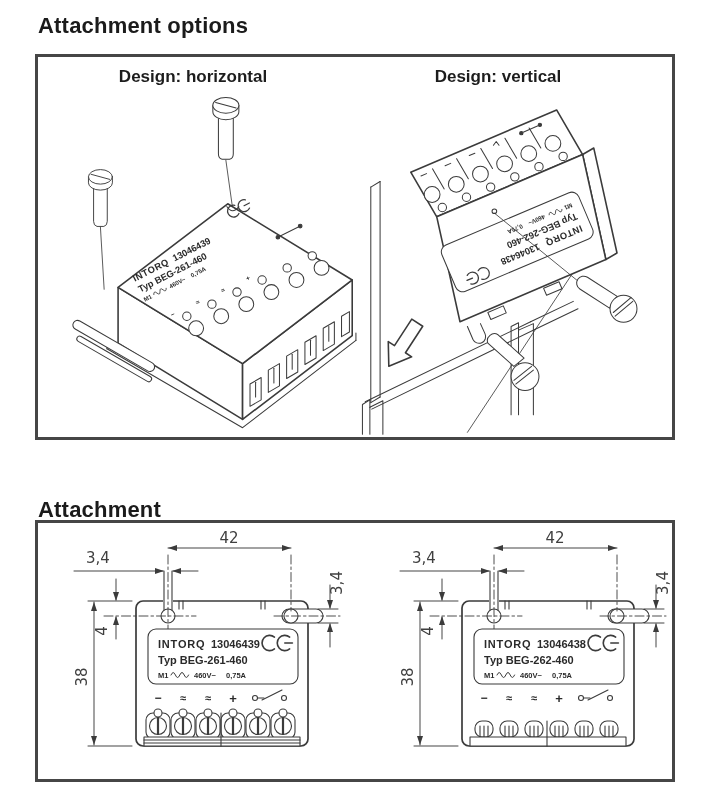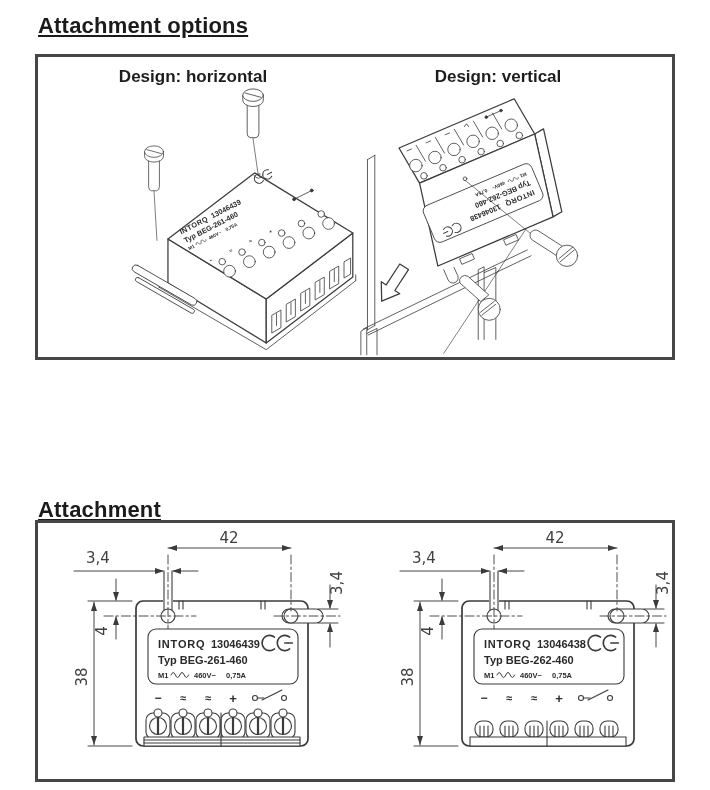--- a/index.html
+++ b/index.html
@@ -1,24 +1,24 @@
 <!DOCTYPE html>
 <html><head>
 <meta charset="utf-8">
 <style>
   html,body{margin:0;padding:0;background:#ffffff;}
   .page{position:relative;width:710px;height:790px;background:#ffffff;
         font-family:"Liberation Sans",sans-serif;overflow:hidden;}
   .title{position:absolute;left:38px;margin:0;font-size:22px;font-weight:bold;
-         color:#1b1b1b;letter-spacing:0.2px;z-index:1;text-decoration:underline;}
+         color:#1b1b1b;letter-spacing:0.2px;z-index:1;}
   #attachment-title{top:13px;}
   #dimensions-title{top:497px;}
   .frame{position:absolute;left:35px;width:640px;background:#ffffff;
          border:3px solid #464646;box-sizing:border-box;z-index:2;}
-  #attachment-frame{top:54px;height:306px;}
+  #attachment-frame{top:54px;height:386px;}
   #dimensions-frame{top:520px;height:262px;}
   .caption{position:absolute;top:10px;font-size:17px;font-weight:bold;color:#1d1d1d;
            text-align:center;z-index:3;}
   #caption-horizontal{left:5px;width:300px;}
   #caption-vertical{left:320px;width:280px;}
   .art{position:absolute;left:0;top:0;width:100%;height:100%;}
   svg{stroke-linecap:round;stroke-linejoin:round;}
   .ink{stroke:#3b3b3b;fill:none;}
   .thin{stroke-width:1.1;}
   .med{stroke-width:1.7;}

